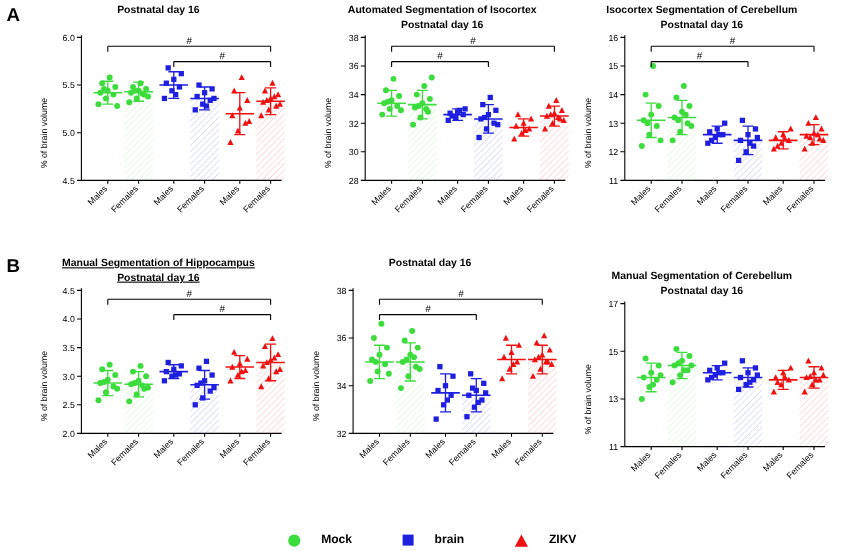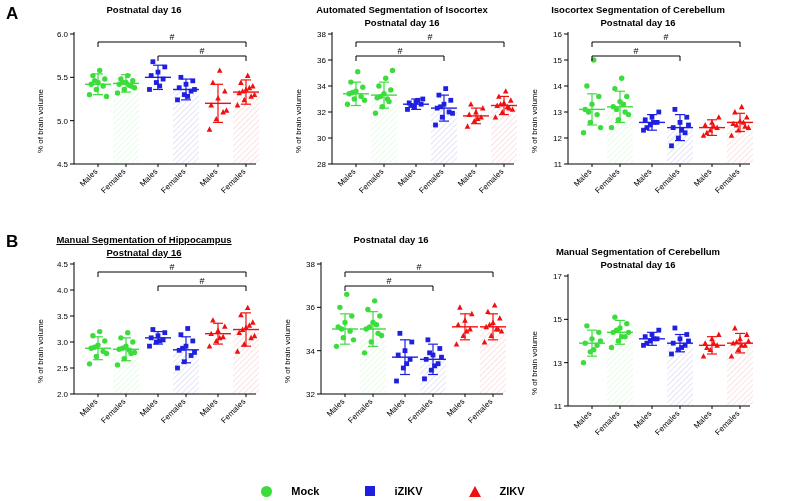--- a/index.html
+++ b/index.html
@@ -974,19 +974,19 @@
   </div>
 </div>
 
 <div class="legend">
   <div class="item">
     <span class="lg-mock"></span>
     <span>Mock</span>
   </div>
   <div class="item">
     <span class="lg-izikv"></span>
-    <span>iZIKV</span>
+    <span>brain</span>
   </div>
   <div class="item">
     <span class="lg-zikv"></span>
     <span>ZIKV</span>
   </div>
 </div>
 
 </body></html>

